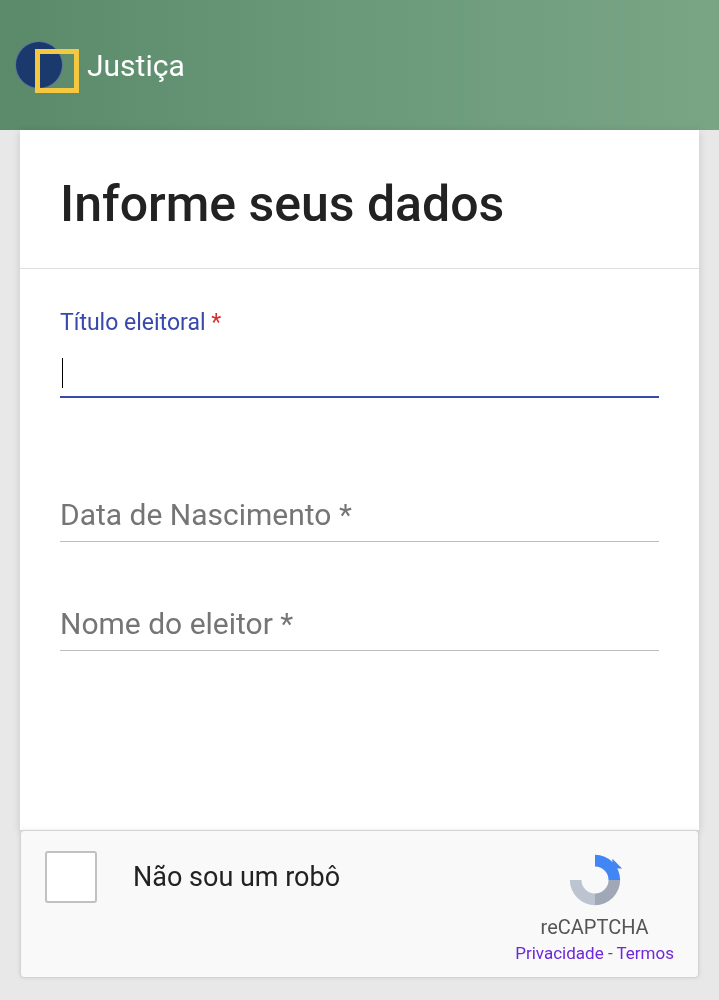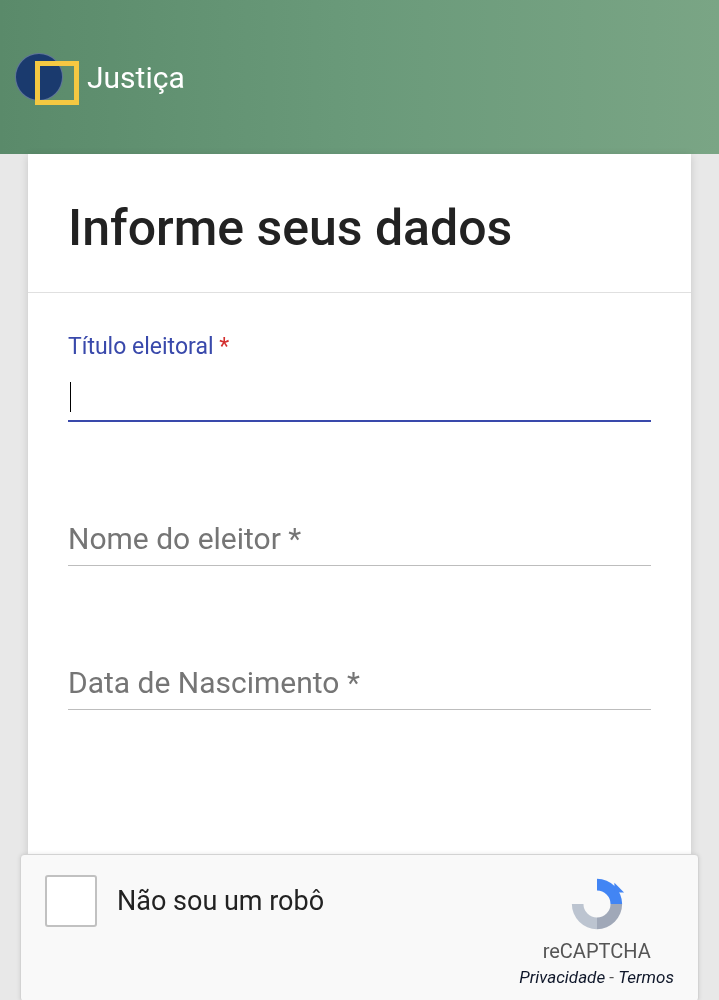--- a/index.html
+++ b/index.html
@@ -15,21 +15,21 @@
       height: 1000px;
       overflow: hidden;
     }
     
     .header {
       background: linear-gradient(to right, #5a8a6a, #6a9a7a, #7aa585);
       padding: 20px 15px;
       display: flex;
       align-items: center;
       gap: 20px;
-      height: 154px;
+      height: 130px;
     }
     
     .logo-container {
       display: flex;
       align-items: center;
       gap: 8px;
     }
     
     .logo-icon {
       width: 64px;
@@ -67,21 +67,21 @@
     
     .header-title {
       color: white;
       font-size: 30px;
       line-height: 1.3;
       font-weight: 600;
       text-shadow: 1px 1px 2px rgba(0,0,0,0.3);
     }
     
     .content-wrapper {
-      padding: 0 28px;
+      padding: 0 20px;
     }
     
     .form-card {
       background: white;
       box-shadow: 0 2px 8px rgba(0,0,0,0.15);
       min-height: 700px;
     }
     
     .form-header {
       padding: 45px 40px 35px;
@@ -177,21 +177,21 @@
       margin: 0 20px;
       padding: 20px 24px 14px;
       display: flex;
       align-items: flex-start;
       justify-content: space-between;
     }
     
     .recaptcha-left {
       display: flex;
       align-items: center;
-      gap: 20px;
+      gap: 36px;
     }
     
     .recaptcha-checkbox {
       width: 52px;
       height: 52px;
       border: 2px solid #c1c1c1;
       border-radius: 3px;
       background: white;
       cursor: pointer;
     }
@@ -219,23 +219,22 @@
       color: #555;
       margin-bottom: 4px;
     }
     
     .recaptcha-links {
       font-size: 17px;
       color: #555;
     }
     
     .recaptcha-links a {
-      color: #0f172a;
+      color: #6d28d9;
       text-decoration: none;
-      font-style: italic;
     }
   </style>
 </head>
 <body>
 
 <div class="header">
   <div class="logo-container">
     <div class="logo-icon">
       <div class="logo-circle"></div>
       <div class="logo-square"></div>
@@ -257,27 +256,27 @@
       <div class="field-group focused">
         <label class="field-label">
           <span>Título eleitoral </span><span class="required-star">*</span>
         </label>
         <div style="position:relative;">
           <input type="text" class="field-input" value="" style="">
           <span style="position:absolute;left:2px;top:2px;" class="field-cursor"></span>
         </div>
       </div>
 
+      <div class="field-group" style="position:relative;margin-bottom:60px;">
+        <span class="unfocused-label">Data de Nascimento *</span>
+        <input type="text" class="field-input" style="padding-top: 10px; padding-bottom: 10px;" value="">
+      </div>
+
       <div class="field-group" style="position:relative;">
         <span class="unfocused-label">Nome do eleitor *</span>
-        <input type="text" class="field-input" style="padding-top: 10px; padding-bottom: 10px;" value="">
-      </div>
-
-      <div class="field-group" style="position:relative;margin-bottom:60px;">
-        <span class="unfocused-label">Data de Nascimento *</span>
         <input type="text" class="field-input" style="padding-top: 10px; padding-bottom: 10px;" value="">
       </div>
 
     </div>
   </div>
 </div>
 
 <div class="recaptcha-box">
   <div class="recaptcha-left">
     <div class="recaptcha-checkbox"></div>

